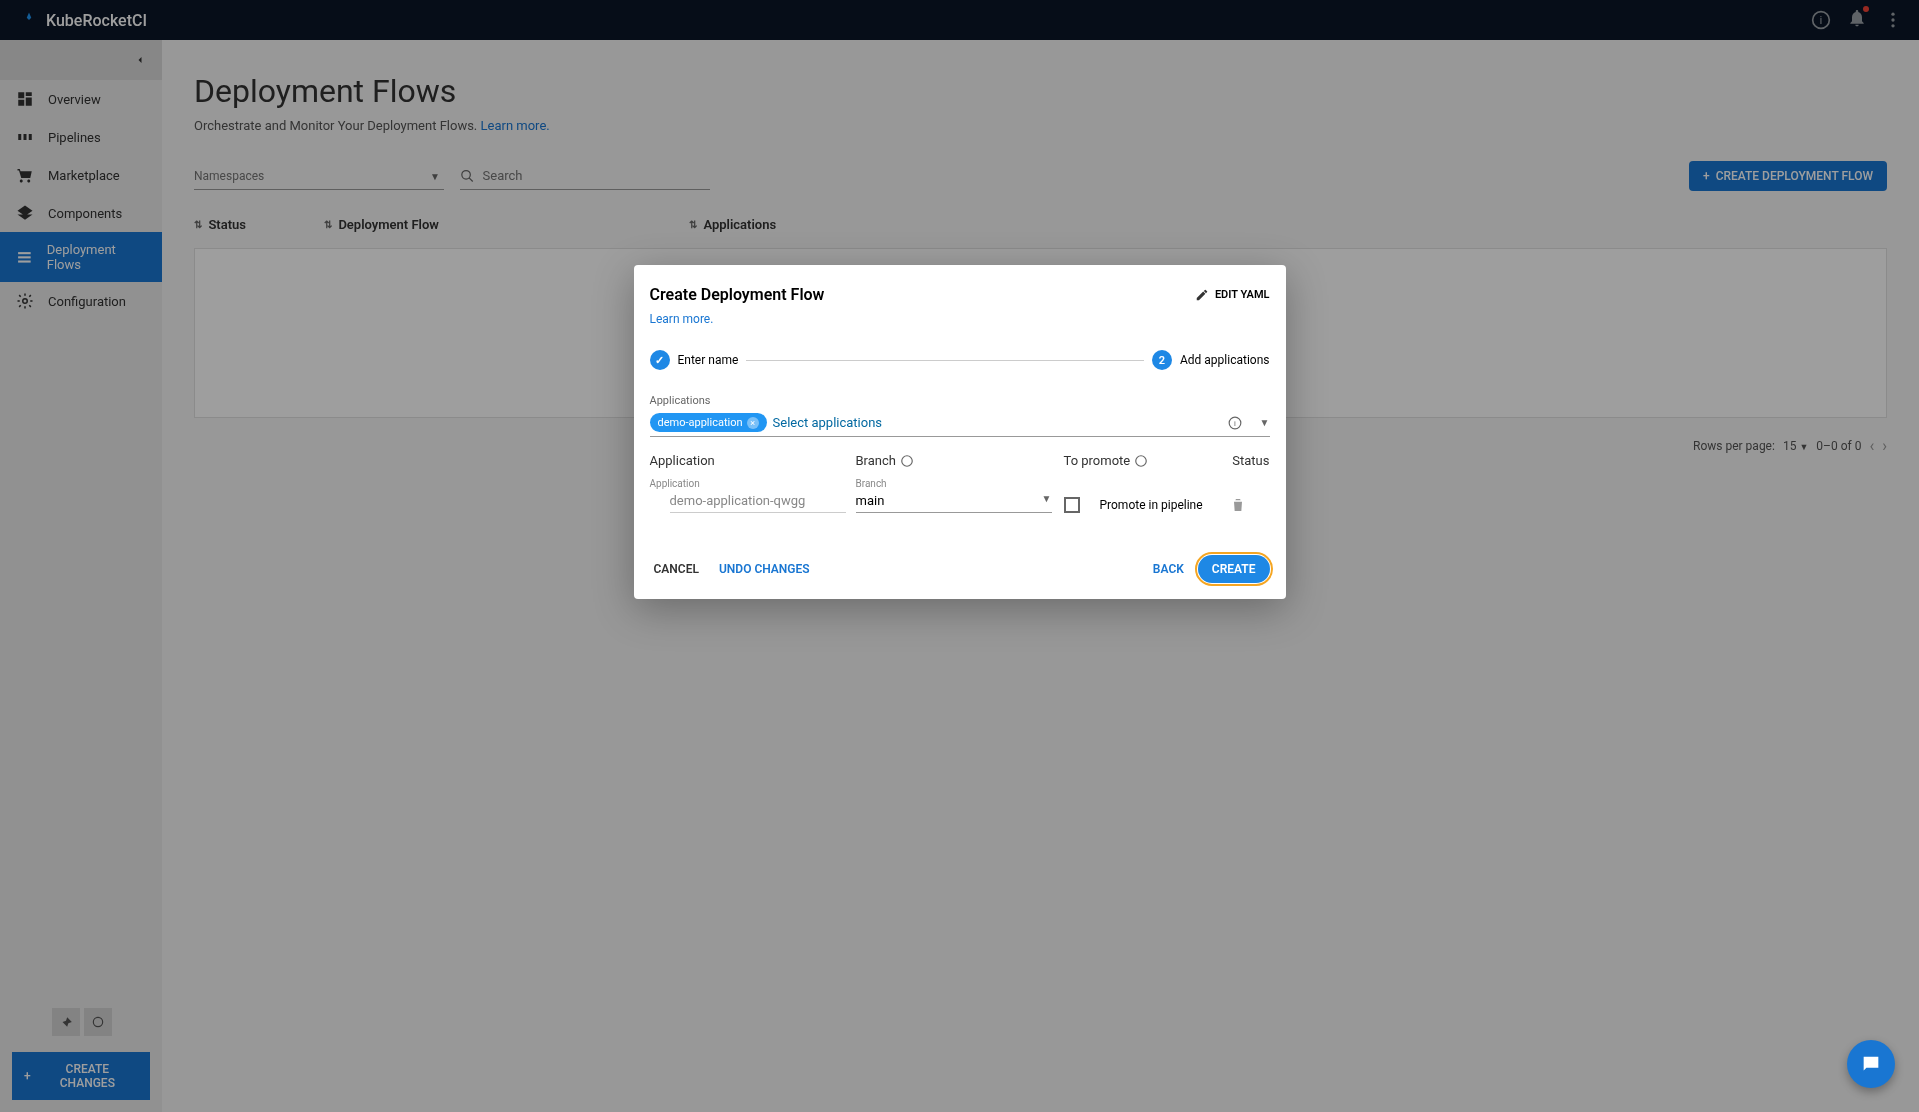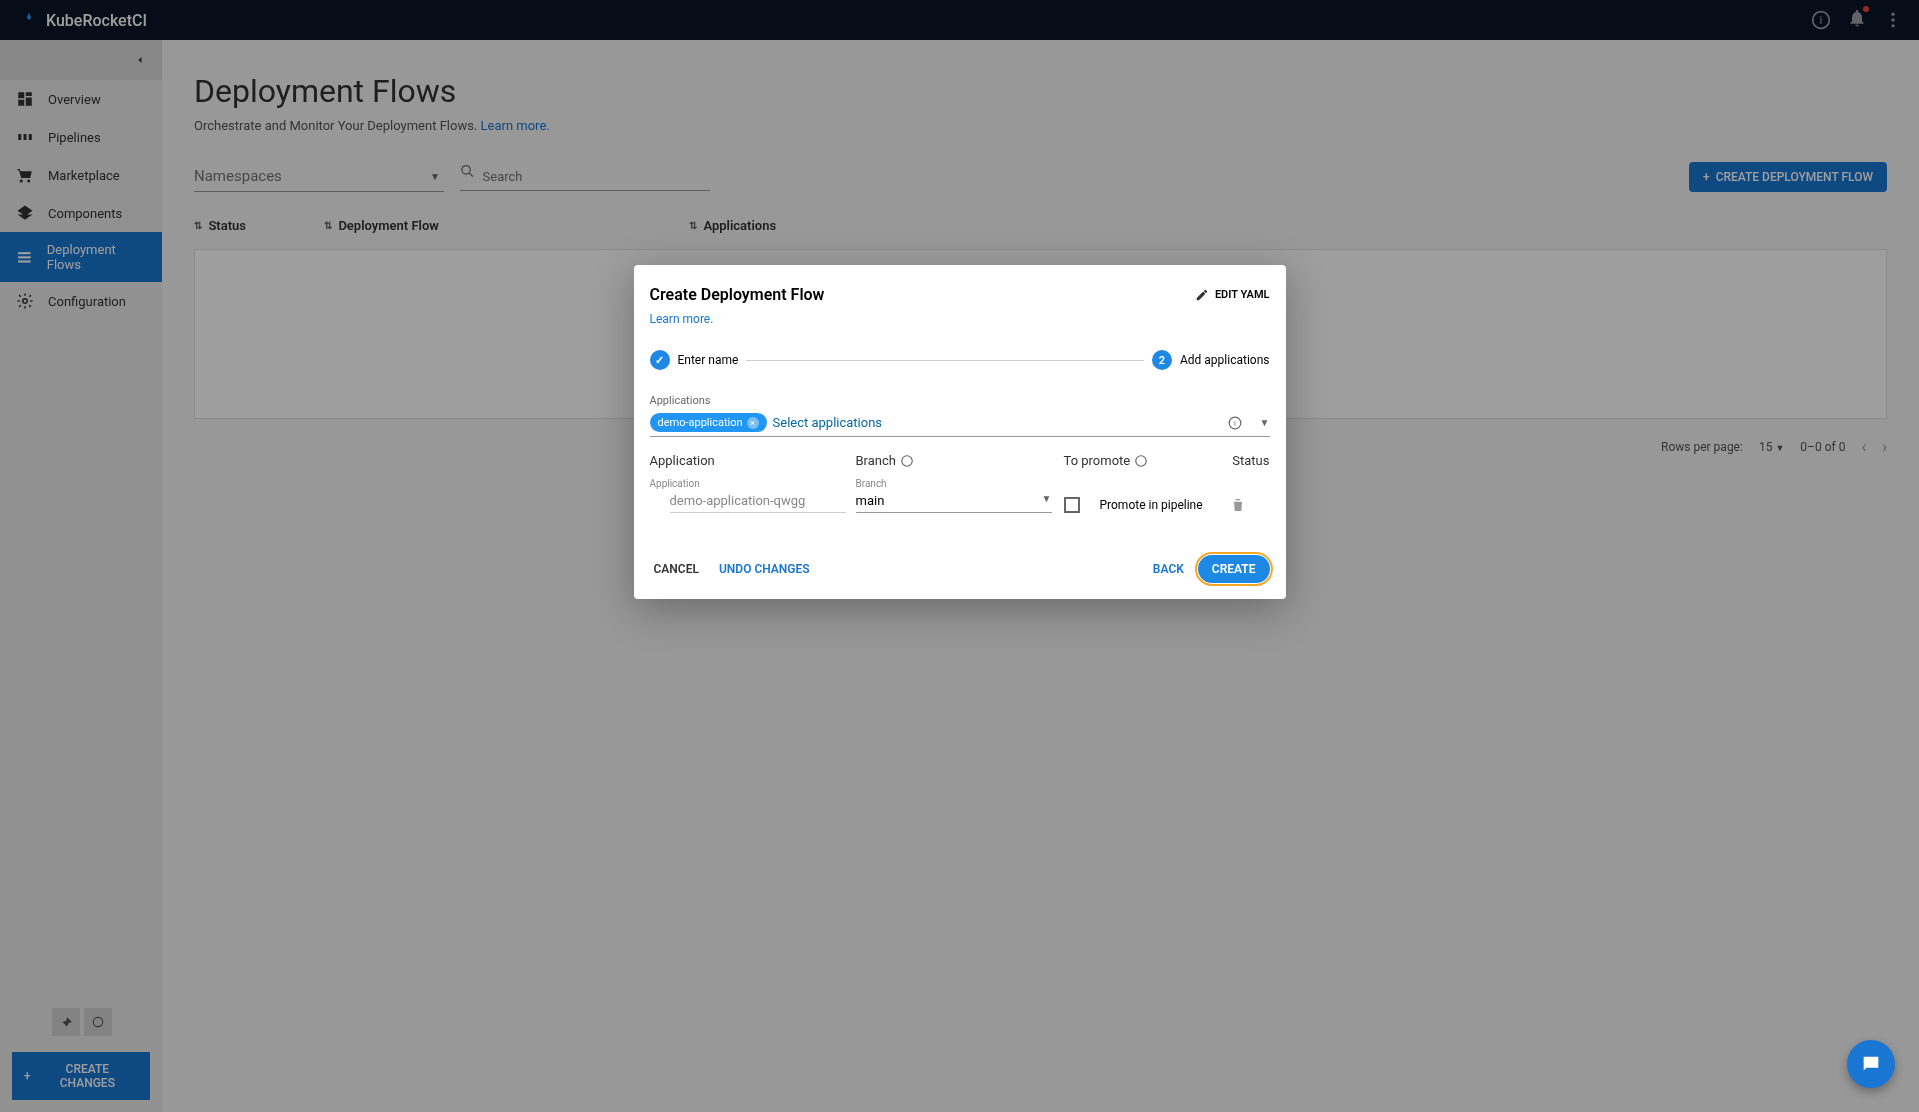--- a/index.html
+++ b/index.html
@@ -15,32 +15,32 @@
 .sidebar-item .icon { width: 18px; height: 18px; }
 .sidebar-bottom { margin-top: auto; padding: 12px; }
 .sidebar-tools { display: flex; gap: 4px; margin-bottom: 16px; margin-left: 40px; }
 .tool-btn { width: 28px; height: 28px; background: #d4d4d4; border: none; cursor: pointer; display:flex; align-items:center; justify-content:center; }
 .create-resource-btn { background: #1976d2; color: #fff; border: none; padding: 10px 12px; font-size: 12px; font-weight: 500; display: flex; align-items: center; gap: 6px; cursor: pointer; width: 100%; }
 .main { margin-left: 162px; padding: 32px 32px; height: calc(100% - 40px); }
 .page-title { font-size: 32px; font-weight: 400; color: #333; margin-bottom: 8px; }
 .page-subtitle { font-size: 13px; color: #555; margin-bottom: 28px; }
 .page-subtitle a { color: #1976d2; text-decoration: none; }
 .filters { display: flex; gap: 16px; align-items: center; margin-bottom: 16px; }
-.filter-select { border: none; border-bottom: 1px solid #999; padding: 6px 0; font-size: 15px; width: 250px; background: transparent; color: #555; }
-.search-wrap { display: flex; align-items: flex-start; gap: 8px; border-bottom: 1px solid #999; width: 250px; }
+.filter-select { border: none; border-bottom: 1px solid #999; padding: 6px 0; font-size: 12px; width: 250px; background: transparent; color: #555; }
+.search-wrap { display: flex; align-items: center; gap: 8px; border-bottom: 1px solid #999; width: 250px; }
 .search-wrap input { border: none; background: transparent; padding: 6px 0; font-size: 13px; width: 100%; outline: none; }
 .create-flow-btn { margin-left: auto; background: #1976d2; color: #fff; border: none; padding: 8px 14px; font-size: 12px; font-weight: 500; border-radius: 4px; display: flex; align-items: center; gap: 6px; cursor: pointer; }
 .table-header { display: flex; gap: 0; font-size: 13px; font-weight: 600; color: #333; padding: 10px 0; }
 .th { display: flex; align-items: center; gap: 6px; }
 .th.status { width: 130px; }
 .th.flow { width: 365px; }
 .th.apps { flex: 1; }
 .sort-icon { font-size: 10px; color: #666; }
 .table-body { background: #fff; border: 1px solid #e0e0e0; height: 170px; margin-top: 6px; }
-.pagination { display: flex; justify-content: flex-end; align-items: center; gap: 16px; font-size: 12px; color: #555; margin-top: 18px; }
+.pagination { display: flex; justify-content: flex-end; align-items: center; gap: 8px; font-size: 12px; color: #555; margin-top: 18px; }
 .page-arrow { cursor: pointer; color: #999; font-size: 16px; }
 .overlay { position: absolute; inset: 0; background: rgba(0,0,0,0.38); display: flex; align-items: flex-start; justify-content: center; padding-top: 265px; }
 .modal { background: #fff; width: 652px; border-radius: 4px; padding: 20px 16px 16px; box-shadow: 0 10px 40px rgba(0,0,0,0.3); }
 .modal-header { display: flex; justify-content: space-between; align-items: center; margin-bottom: 8px; }
 .modal-title { font-size: 16px; font-weight: 600; }
 .edit-yaml { display: flex; align-items: center; gap: 6px; font-size: 11px; font-weight: 600; cursor: pointer; }
 .learn-more { font-size: 12px; color: #1976d2; cursor: pointer; margin-bottom: 24px; display: block; }
 .stepper { display: flex; align-items: center; margin-bottom: 24px; }
 .step { display: flex; align-items: center; gap: 8px; font-size: 12px; }
 .step-circle { width: 20px; height: 20px; border-radius: 50%; background: #1e88e5; color: #fff; display: flex; align-items: center; justify-content: center; font-size: 11px; font-weight:600; }

